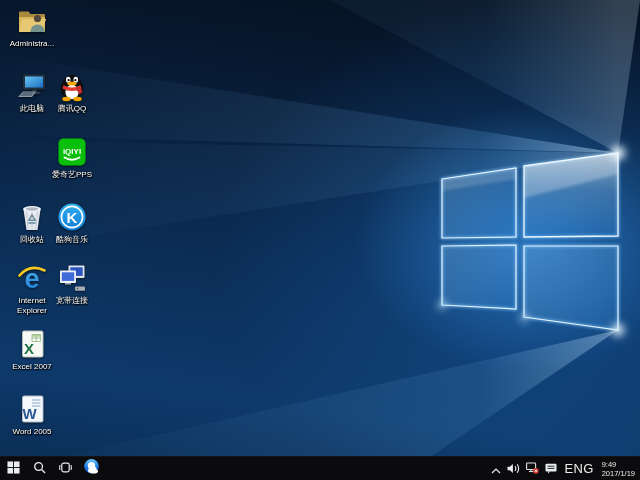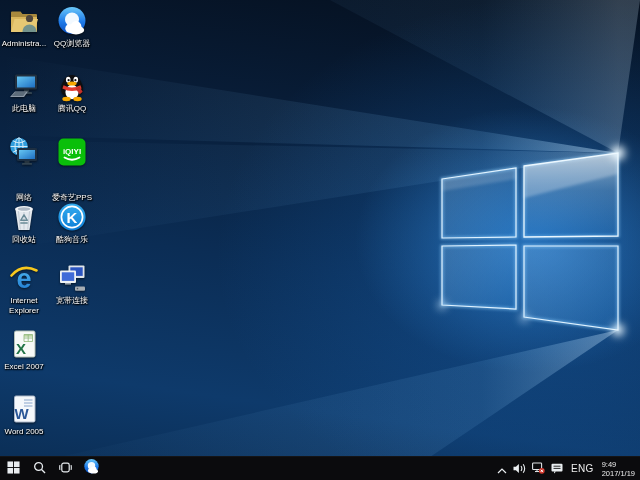--- a/index.html
+++ b/index.html
@@ -14,32 +14,32 @@
       linear-gradient(188deg,#050f1d 0%,#081c36 26%,#0b2d55 55%,#0e3a6b 80%,#0a2c52 100%);}
   .wallpaper svg{position:absolute;inset:0;}
 
   
   .dicon{position:absolute;width:48px;display:flex;flex-direction:column;align-items:center;cursor:default;}
   .dicon .ig{width:32px;height:32px;display:block;}
   .dicon .ig svg{width:32px;height:32px;filter:drop-shadow(0 1px 1px rgba(0,0,0,.55));}
   .dicon .lbl{margin-top:2px;font-size:8px;line-height:9.5px;color:#fff;text-align:center;
     max-width:48px;word-break:break-word;
     text-shadow:0 1px 2px rgba(0,0,0,.95),0 0 2px rgba(0,0,0,.9),1px 1px 1px rgba(0,0,0,.9);}
-  .c1{left:0;} .c2{left:48px;}
-  .r1{top:5px;} .r2{top:70px;} .r3{top:136px;gap:23px;} .r4{top:201px;}
+  .c1{left:8px;} .c2{left:48px;}
+  .r1{top:5px;} .r2{top:70px;} .r3{top:136px;} .r4{top:201px;}
   .r5{top:262px;} .r6{top:328px;} .r7{top:393px;}
 
   
   .taskbar{position:absolute;left:0;right:0;bottom:0;height:23px;background:#0b0b0d;
     display:flex;align-items:center;z-index:10;border-top:1px solid rgba(255,255,255,.04);}
   .tb-left{display:flex;align-items:center;height:100%;}
   .tb-btn{width:26px;height:23px;display:flex;align-items:center;justify-content:center;}
   .tb-right{margin-left:auto;display:flex;align-items:center;height:100%;}
   .tray-ic{height:23px;display:flex;align-items:center;justify-content:center;padding:0 3px;}
-  .lang{font-size:10px;color:#ededed;padding:0 5px;letter-spacing:.3px;}
+  .lang{font-size:13px;color:#ededed;padding:0 5px;letter-spacing:.3px;}
   .clock{font-size:7.5px;color:#ededed;line-height:9px;padding:0 5px 0 3px;}
 </style>
 </head>
 <body>
 
 <div class="screen">
 
   <div class="wallpaper">
     <svg viewBox="0 0 640 480">
       <defs>
@@ -98,39 +98,20 @@
         <path d="M3 9.5 V7.5 a1 1 0 0 1 1-1 h8.5 l2 2.5 H28 a1 1 0 0 1 1 1 v16 a1 1 0 0 1 -1 1 H4 a1 1 0 0 1 -1-1 Z" fill="#a8893d"></path>
         <path d="M3 12 h26 v14 a1 1 0 0 1 -1 1 H4 a1 1 0 0 1 -1-1 Z" fill="#d9b65c"></path>
         <path d="M3 27 l3.5-13 H30 l-3.6 13 Z" fill="#e7c873"></path>
         <circle cx="21.5" cy="13.5" r="3.6" fill="#4f463c"></circle>
         <path d="M14.5 27 c0-4.8 3.2-7.6 7-7.6 s7 2.8 7 7.6 Z" fill="#74938c"></path>
       </svg>
     </span>
     <span class="lbl">Administra...</span>
   </div>
 
-  <div class="dicon c2 r1">
-    <span class="ig">
-      <svg viewBox="0 0 32 32">
-        <defs>
-            <linearGradient id="qbg" x1="0" y1="0" x2="0" y2="1">
-          <stop offset="0" stop-color="#6ac8fa"></stop>
-              <stop offset=".55" stop-color="#1e7ae8"></stop>
-              <stop offset="1" stop-color="#0a4fc0"></stop>
-            </linearGradient>
-          </defs>
-        <circle cx="16" cy="15.5" r="13.5" fill="url(#qbg)"></circle>
-        <circle cx="16" cy="14.5" r="7" fill="#f2f9ff"></circle>
-        <circle cx="13.5" cy="23.5" r="4.2" fill="#fff"></circle>
-        <circle cx="20" cy="21.5" r="5.4" fill="#fff"></circle>
-        <ellipse cx="20" cy="25" rx="8.2" ry="4.4" fill="#fff"></ellipse>
-      </svg>
-    </span>
-    <span class="lbl">QQ浏览器</span>
-  </div>
 
   <div class="dicon c2 r2">
     <span class="ig">
       <svg viewBox="0 0 32 32">
         <ellipse cx="16" cy="17.5" rx="10.2" ry="12.5" fill="#0e0e10"></ellipse>
         <path d="M6.2 13 q-2.6 7 .6 11.5 l2.4-2 Z" fill="#0e0e10"></path>
         <path d="M25.8 13 q2.6 7 -.6 11.5 l-2.4-2 Z" fill="#0e0e10"></path>
         <ellipse cx="16" cy="22" rx="6.6" ry="7.2" fill="#fff"></ellipse>
         <ellipse cx="12.2" cy="9.8" rx="2.3" ry="3" fill="#fff"></ellipse>
         <ellipse cx="19.8" cy="9.8" rx="2.3" ry="3" fill="#fff"></ellipse>
@@ -159,40 +140,20 @@
         <rect x="9" y="6.5" width="18" height="11" fill="url(#pcs)"></rect>
         <rect x="16" y="19.5" width="5" height="2.5" fill="#26343f"></rect>
         <rect x="13" y="22" width="11" height="2" rx=".6" fill="#31424f"></rect>
         <path d="M2 27 l5-5.5 h13 l-4 5.5 Z" fill="#8d99a6"></path>
         <path d="M3.8 26 l3.7-4 h10.6 l-2.9 4 Z" fill="#5d6c7a"></path>
       </svg>
     </span>
     <span class="lbl">此电脑</span>
   </div>
 
-  <div class="dicon c1 r3">
-    <span class="ig">
-      <svg viewBox="0 0 32 32">
-        <defs>
-            <linearGradient id="nets" x1="0" y1="0" x2="1" y2="1">
-          <stop offset="0" stop-color="#66c6f2"></stop>
-              <stop offset="1" stop-color="#1d6ec2"></stop>
-            </linearGradient>
-          </defs>
-        <circle cx="11" cy="10.5" r="8.8" fill="#2f9ddd"></circle>
-        <path d="M2.6 10.5 h16.8 M11 1.7 v17.6 M5 4.8 q6 4 12 0 M5 16.2 q6 -4 12 0" stroke="#cfeaf8" stroke-width="1" fill="none"></path>
-        <ellipse cx="11" cy="10.5" rx="4" ry="8.6" fill="none" stroke="#cfeaf8" stroke-width="1"></ellipse>
-        <rect x="9" y="12" width="20" height="13" rx="1.2" fill="#1d2f42"></rect>
-        <rect x="11" y="14" width="16" height="9" fill="url(#nets)"></rect>
-        <rect x="16.5" y="25" width="5" height="2" fill="#26343f"></rect>
-        <rect x="14" y="27" width="10" height="1.8" rx=".5" fill="#31424f"></rect>
-      </svg>
-    </span>
-    <span class="lbl">网络</span>
-  </div>
 
   <div class="dicon c2 r3">
     <span class="ig">
       <svg viewBox="0 0 32 32">
         <rect x="2.5" y="2.5" width="27" height="27" rx="5" fill="#0abf0a"></rect>
         <text x="16" y="17.5" font-size="8" font-weight="bold" fill="#fff" text-anchor="middle">iQIYI</text>
         <path d="M8.5 21.5 q7.5 4.5 15 0" stroke="#fff" stroke-width="1.8" fill="none" stroke-linecap="round"></path>
       </svg>
     </span>
     <span class="lbl">爱奇艺PPS</span>

